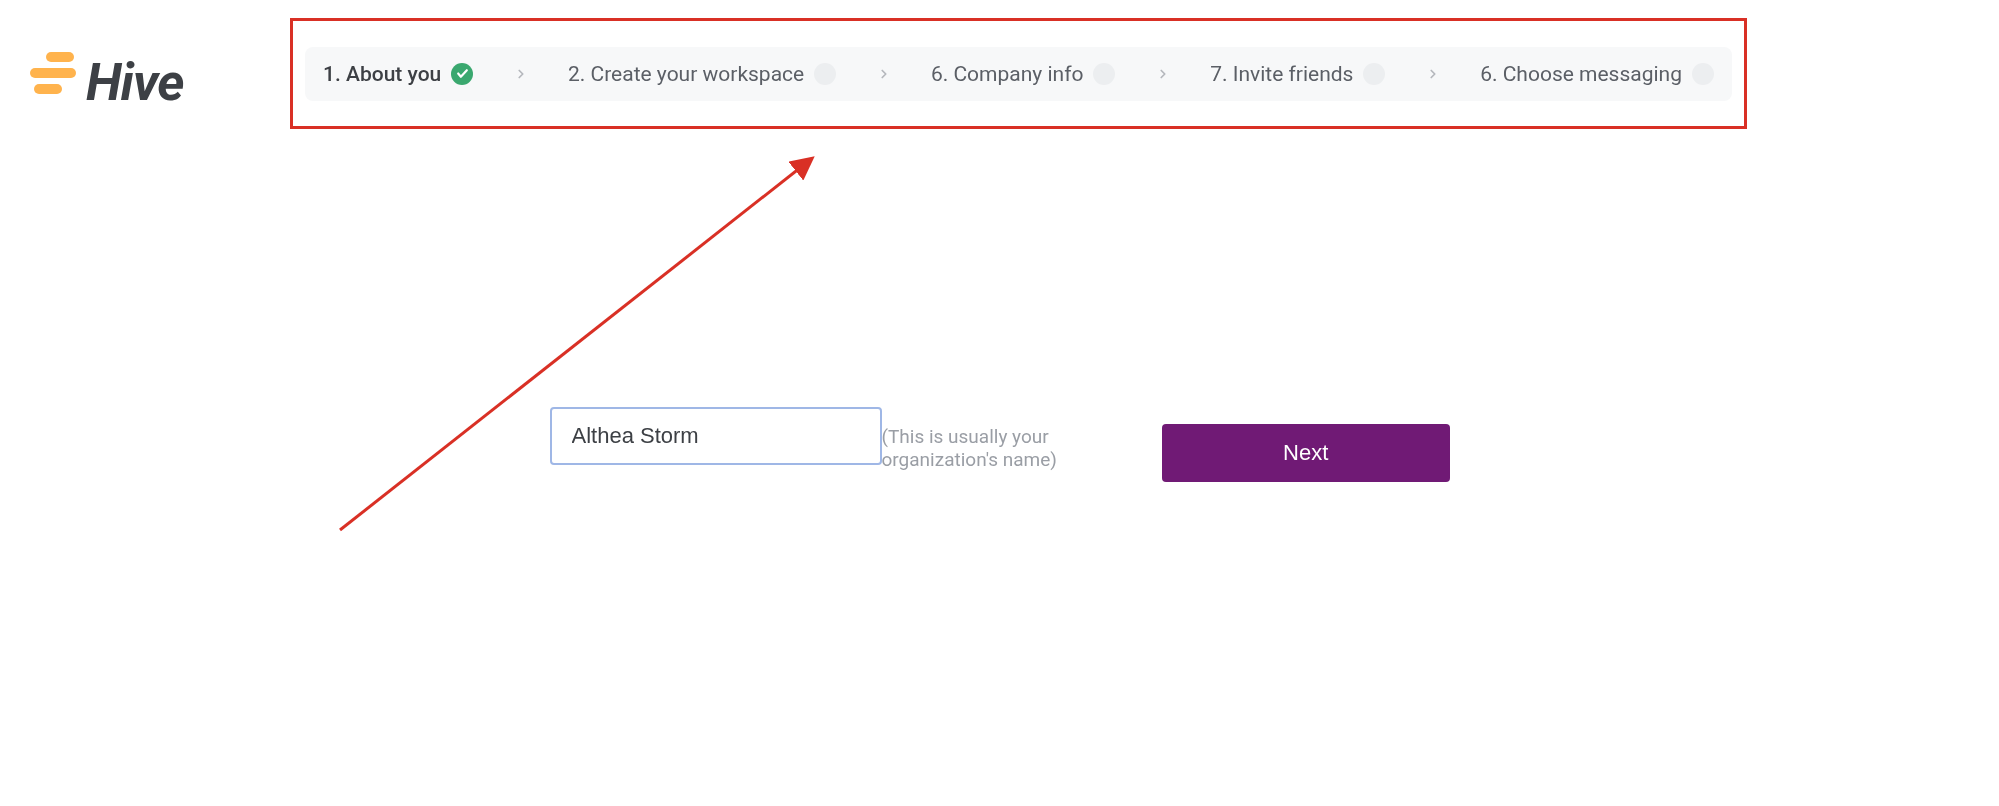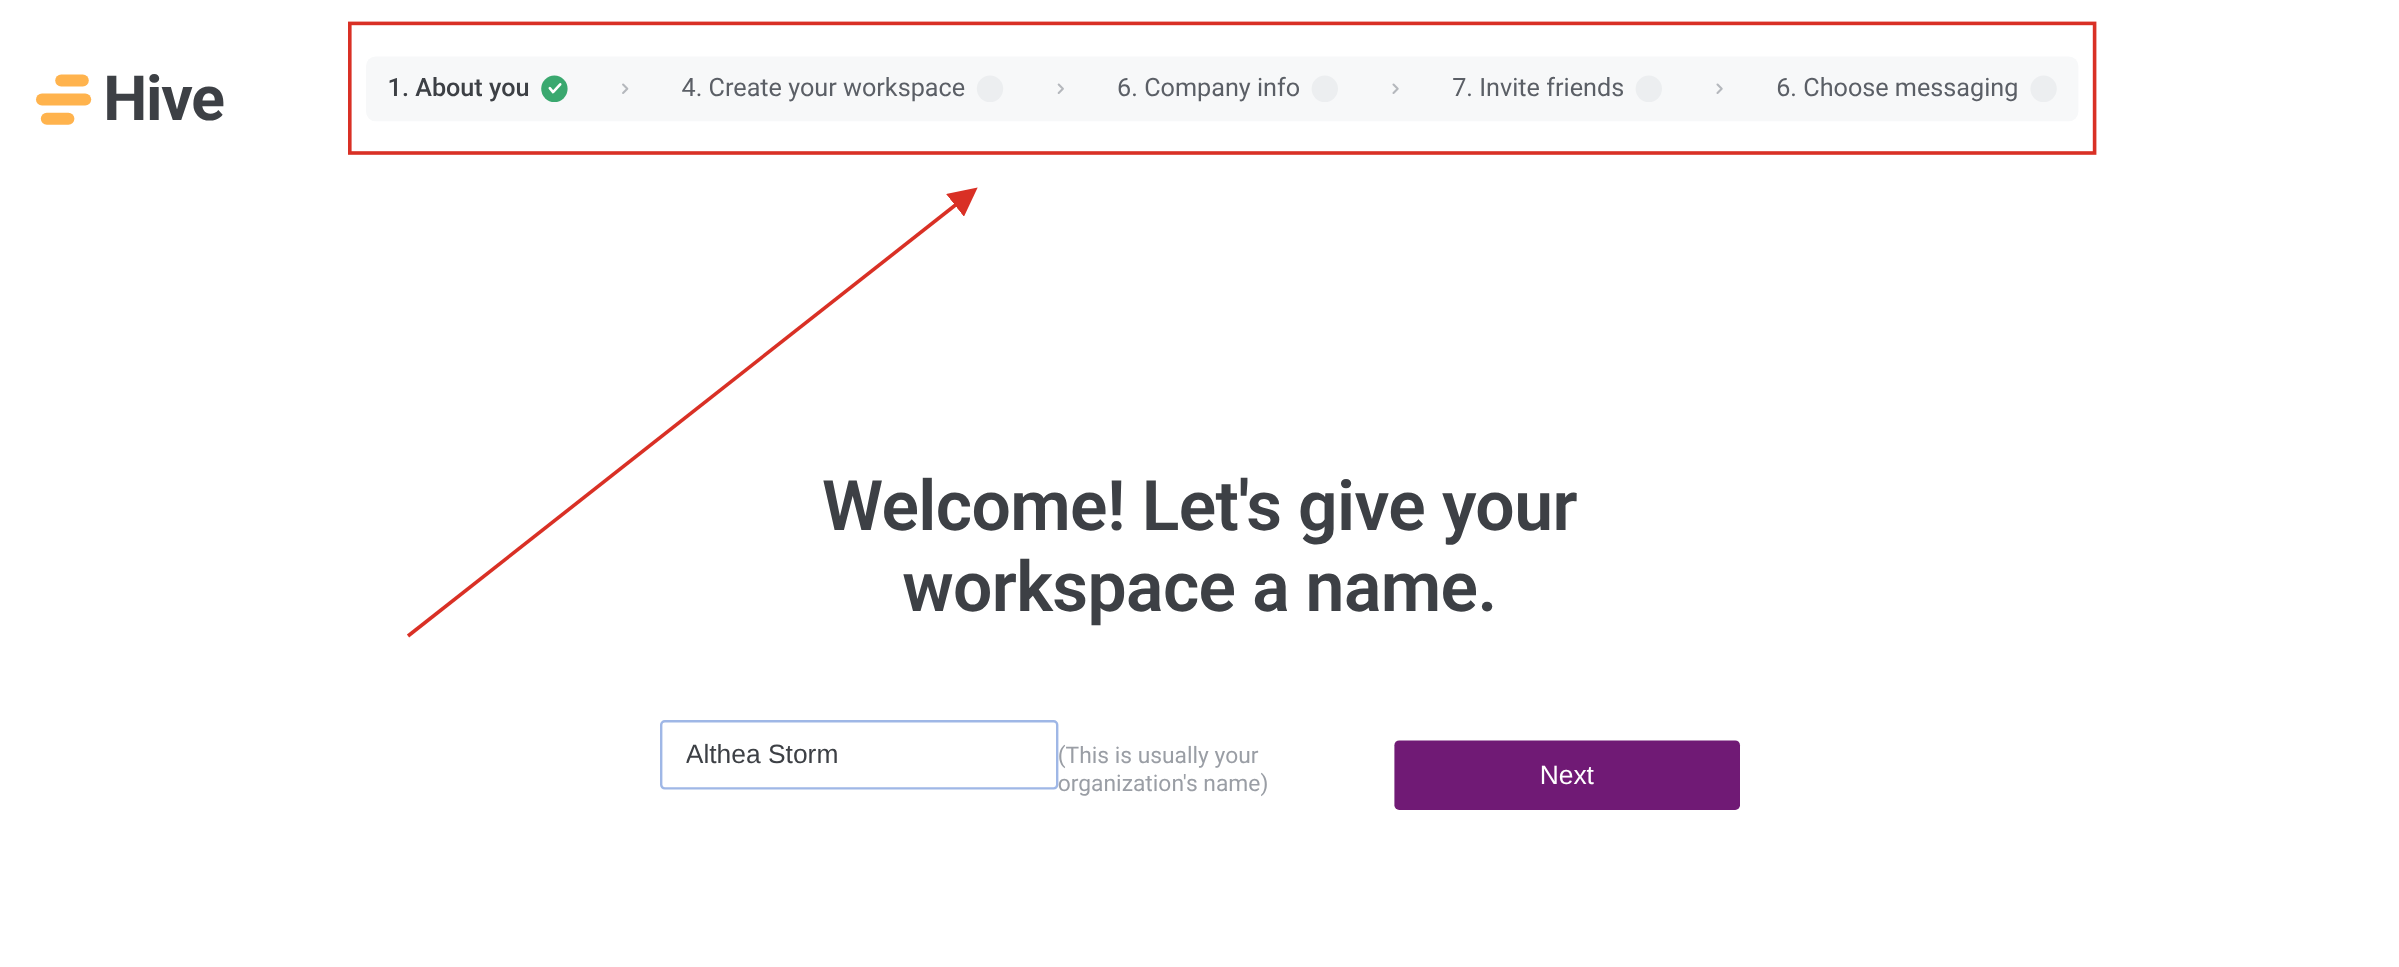--- a/index.html
+++ b/index.html
@@ -13,22 +13,22 @@
     position: relative;
     overflow: hidden;
   }
 
   
   .logo {
     position: absolute;
     top: 52px;
     left: 30px;
     display: flex;
-    align-items: center;
     gap: 10px;
+    font-style: italic;
   }
   .logo-bars {
     display: flex;
     flex-direction: column;
     gap: 6px;
   }
   .logo-bar {
     height: 10px;
     border-radius: 5px;
   }
@@ -185,21 +185,21 @@
       </span>
     </div>
 
     <span class="step-chevron">
       <svg viewBox="0 0 24 24" fill="none" stroke="currentColor" stroke-width="3" stroke-linecap="round" stroke-linejoin="round">
           <polyline points="9 18 15 12 9 6"></polyline>
         </svg>
     </span>
 
     <div class="step">
-      <span class="step-label">4. Create your workspace</span>
+      <span class="step-label">2. Create your workspace</span>
       <span class="step-status pending"></span>
     </div>
 
     <span class="step-chevron">
       <svg viewBox="0 0 24 24" fill="none" stroke="currentColor" stroke-width="3" stroke-linecap="round" stroke-linejoin="round">
           <polyline points="9 18 15 12 9 6"></polyline>
         </svg>
     </span>
 
     <div class="step">
@@ -235,21 +235,20 @@
 <svg class="annotation-arrow" style="top:130px; left:330px;" width="500" height="420">
   <defs>
     <marker id="arrowhead" markerWidth="8" markerHeight="8" refX="6" refY="4" orient="auto">
       <polygon points="0 0, 8 4, 0 8" fill="#d93025"></polygon>
     </marker>
   </defs>
   <line x1="10" y1="400" x2="480" y2="30" stroke="#d93025" stroke-width="3" marker-end="url(#arrowhead)"></line>
 </svg>
 
 <div class="main">
-  <h1 class="heading">Welcome! Let's give your workspace a name.</h1>
 
   <div class="input-row">
     <input class="workspace-input" type="text" value="Althea Storm" style="">
     <div class="hint">(This is usually your organization's name)</div>
 
     <button class="next-btn">Next</button>
   </div>
 </div>
 
 </body></html>

